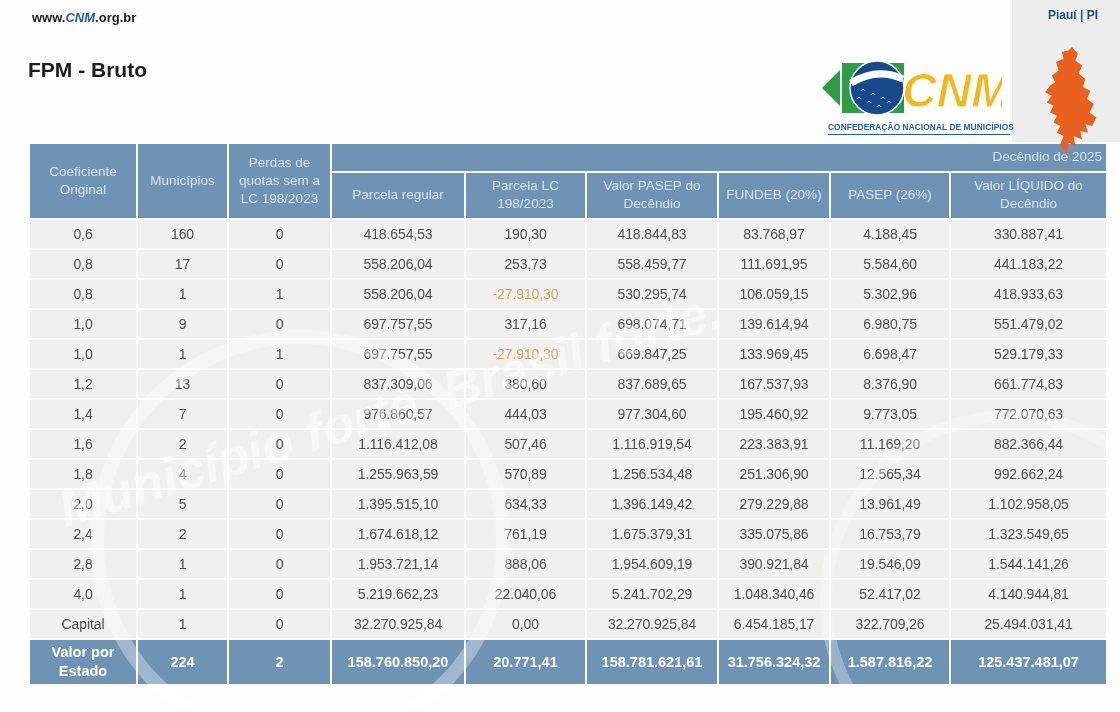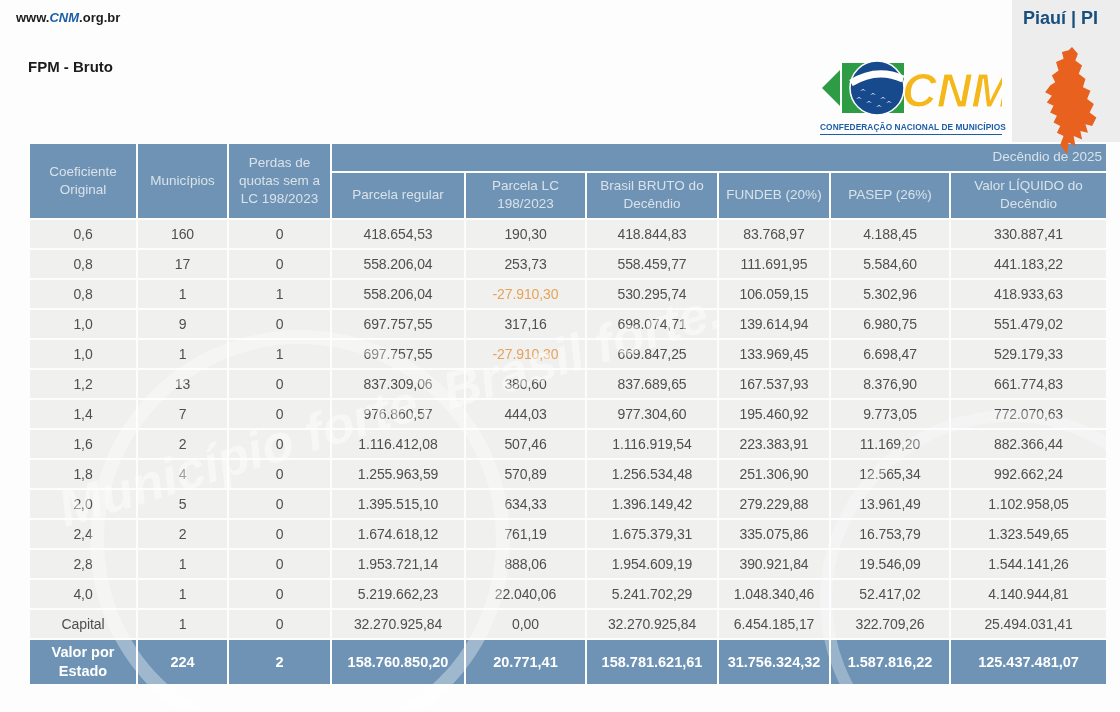--- a/index.html
+++ b/index.html
@@ -10,41 +10,41 @@
     position:relative; width:1120px; height:712px;
     background:#fdfdfd; overflow:hidden;
   }
 
   
   .corner-panel {
     position:absolute; left:1012px; top:0; width:108px; height:142px;
     background:#ecedec;
   }
   .site-url {
-    position:absolute; left:16px; top:10px;
+    position:absolute; left:32px; top:10px;
     font-size:13px; font-weight:bold; color:#1d1d1b; letter-spacing:0;
     text-decoration:none; cursor:pointer;
   }
   .site-url .brand { color:#1b5ea6; font-style:italic; }
   .state-label {
     position:absolute; right:22px; top:8px;
-    font-size:18px; font-weight:bold; color:#17507f;
+    font-size:12px; font-weight:bold; color:#17507f;
   }
 
   
   .title-block { position:absolute; left:28px; top:58px; width:640px; }
   .title-block .t1 { font-size:15.5px; font-weight:bold; color:#1c1c1c; margin-bottom:7px; }
   .title-block .t2 { font-size:15px; color:#2a2a2a; margin-bottom:7px; }
-  .title-block .t3 { font-size:15px; font-weight:bold; color:#1c1c1c; }
+  .title-block .t3 { font-size:21px; font-weight:bold; color:#1c1c1c; }
 
   
   .cnm-logo { position:absolute; left:820px; top:55px; width:182px; height:80px; }
   .cnm-logo svg { display:block; }
   .cnm-caption {
-    position:absolute; left:0; bottom:0; width:182px;
+    position:absolute; left:8px; bottom:0; width:182px;
     font-size:8.3px; font-weight:bold; color:#1b5ea6; text-align:center;
     border-bottom:1px solid #1b5ea6; padding-bottom:2px; letter-spacing:0.1px;
     white-space:nowrap;
   }
 
   
   .piaui-map { position:absolute; left:1030px; top:36px; width:84px; height:132px; z-index:6; }
 
   
   .tbl-wrap { position:absolute; left:28px; top:142px; width:1080px; }
@@ -150,21 +150,21 @@
       <thead>
         <tr class="group">
           <th class="rowspan2" rowspan="2">Coeficiente Original</th>
           <th class="rowspan2" rowspan="2">Municípios</th>
           <th class="rowspan2" rowspan="2">Perdas de quotas sem a LC 198/2023</th>
           <th class="group-cell" colspan="6">Decêndio de 2025</th>
         </tr>
         <tr class="sub">
           <th>Parcela regular</th>
           <th>Parcela LC 198/2023</th>
-          <th>Brasil BRUTO do Decêndio</th>
+          <th>Valor PASEP do Decêndio</th>
           <th>FUNDEB (20%)</th>
           <th>PASEP (26%)</th>
           <th>Valor LÍQUIDO do Decêndio</th>
         </tr>
       </thead>
       <tbody>
           <tr>
             <td>0,6</td>
             <td>160</td>
             <td>0</td>

